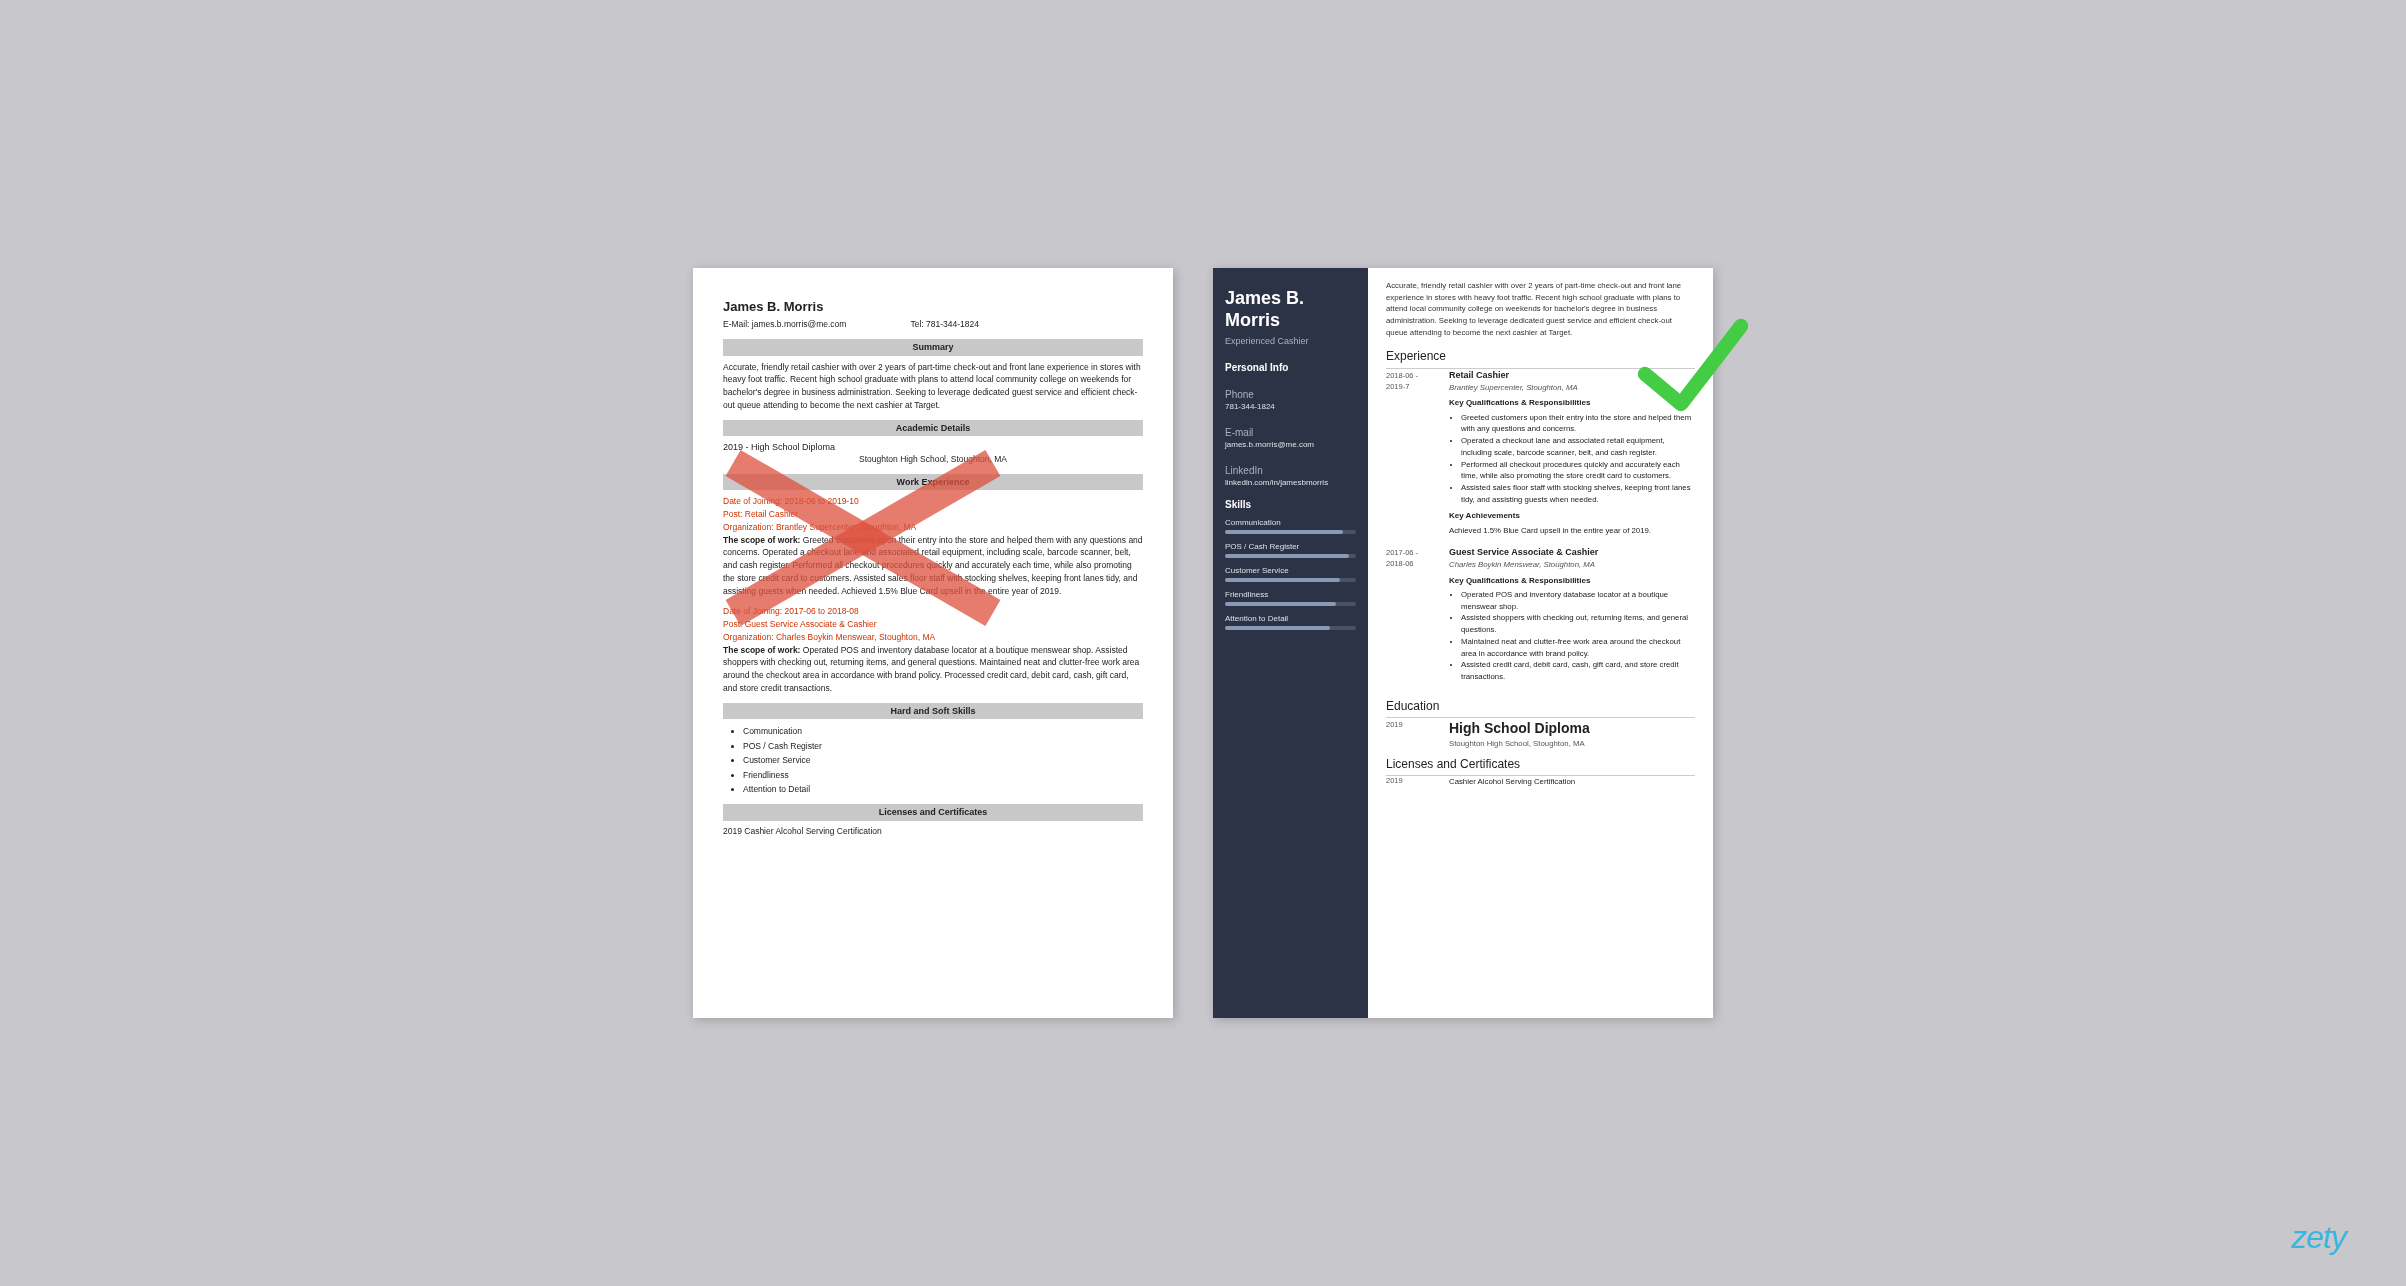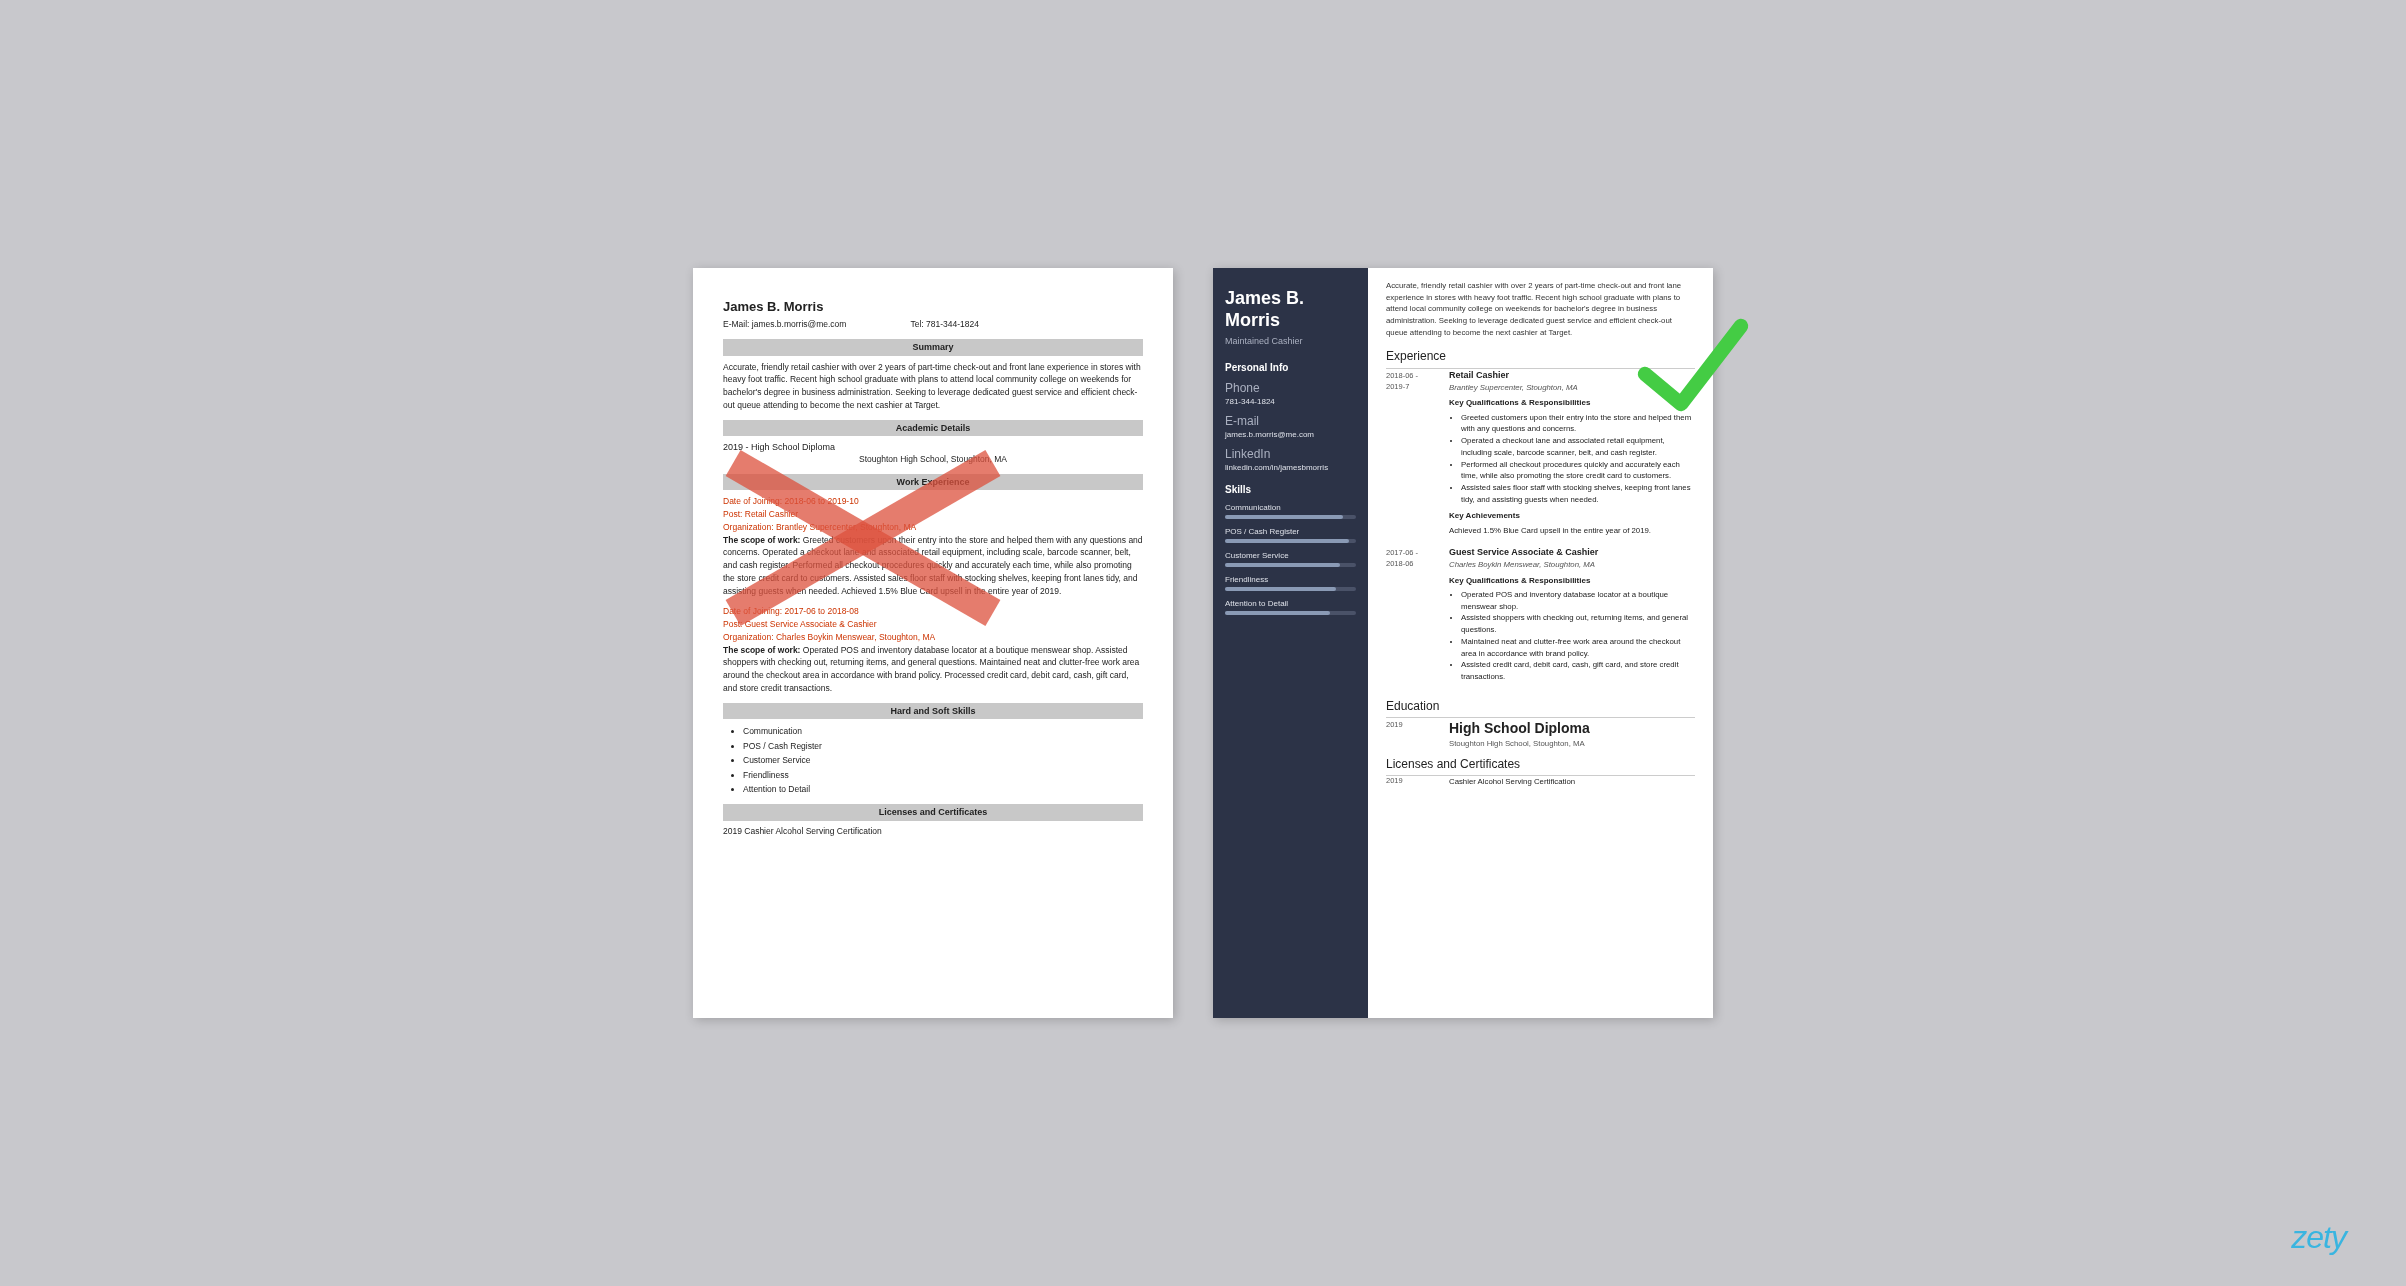--- a/index.html
+++ b/index.html
@@ -135,23 +135,23 @@
       margin-bottom: 16px;
     }
     .resume-right .sidebar .section-title {
       font-size: 10px;
       font-weight: bold;
       color: white;
       margin: 12px 0 8px 0;
       border-bottom: none;
     }
     .resume-right .sidebar .info-label {
-      font-size: 12px;
+      font-size: 10px;
       color: #aab0c0;
-      margin-top: 8px;
+      margin-top: 16px;
       margin-bottom: 2px;
     }
     .resume-right .sidebar .info-value {
       font-size: 8px;
       color: #dde0e8;
       word-break: break-all;
     }
     .resume-right .sidebar .skill-name {
       font-size: 8px;
       color: #dde0e8;
@@ -375,21 +375,21 @@
 <div class="resume-right">
 
   <div class="check-overlay">
     <svg class="checkmark-svg" viewBox="0 0 100 100">
       <polyline points="10,55 40,80 90,15" stroke="#44cc44" stroke-width="12" fill="none" stroke-linecap="round" stroke-linejoin="round"></polyline>
     </svg>
   </div>
 
   <div class="sidebar">
     <div class="big-name">James B. Morris</div>
-    <div class="title">Maintained Cashier</div>
+    <div class="title">Experienced Cashier</div>
 
     <div class="section-title">Personal Info</div>
     <div class="info-label">Phone</div>
     <div class="info-value">781-344-1824</div>
     <div class="info-label">E-mail</div>
     <div class="info-value">james.b.morris@me.com</div>
     <div class="info-label">LinkedIn</div>
     <div class="info-value">linkedin.com/in/jamesbmorris</div>
 
     <div class="section-title">Skills</div>

